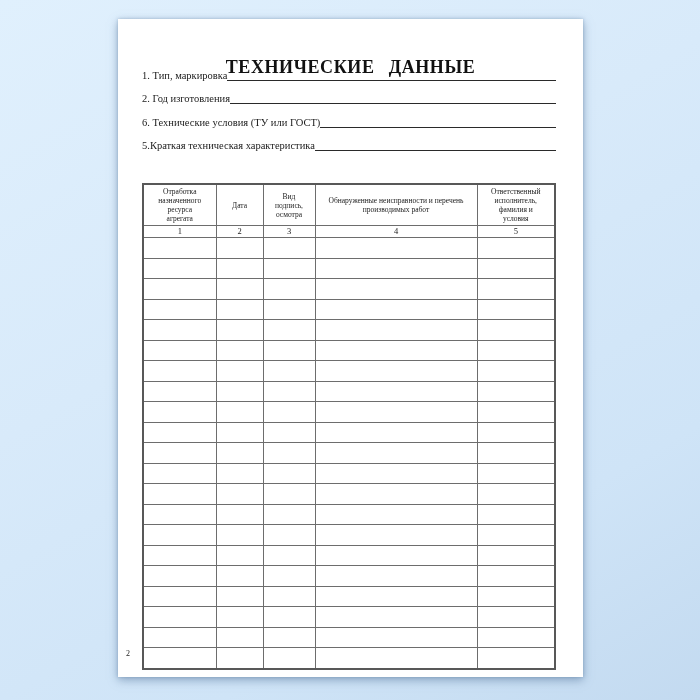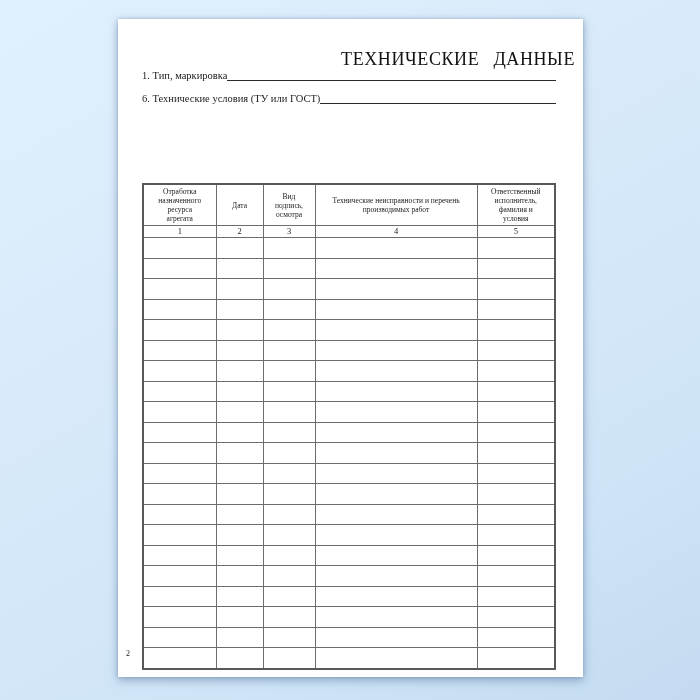--- a/index.html
+++ b/index.html
@@ -17,24 +17,24 @@
     position: absolute;
     left: 118px; top: 19px;
     width: 465px; height: 658px;
     background: #ffffff;
     box-shadow: 0 3px 9px rgba(92,124,160,0.60), 0 0 3px rgba(92,124,160,0.40);
     color: #1b1b1b;
   }
   .title {
     position: absolute;
     top: 22px; left: 0; right: 0;
-    margin: 8px;
-    text-align: right;
+    margin: 16px;
+    text-align: center;
     font-size: 18px;
-    font-weight: normal;
+    font-weight: bold;
     letter-spacing: 0.6px;
     word-spacing: 9px;
     color: #111;
   }
   .fields {
     position: absolute;
     left: 24px; right: 27px; top: 39px;
   }
   .field {
     display: flex;
@@ -98,39 +98,47 @@
   <div class="page">
 
     <h1 class="title">ТЕХНИЧЕСКИЕ ДАННЫЕ</h1>
 
     <div class="fields">
       <div class="field">
         <span class="field-label">1. Тип, маркировка</span>
         <span class="field-line"></span>
       </div>
       <div class="field">
+        <span class="field-label">2. Год изготовления</span>
+        <span class="field-line"></span>
+      </div>
+      <div class="field">
         <span class="field-label">6. Технические условия (ТУ или ГОСТ)</span>
+        <span class="field-line"></span>
+      </div>
+      <div class="field">
+        <span class="field-label">5.Краткая техническая характеристика</span>
         <span class="field-line"></span>
       </div>
     </div>
 
     <table class="data-table">
       <colgroup id="table-cols">
           <col style="width: 73px;">
           <col style="width: 47px;">
           <col style="width: 52px;">
           <col style="width: 162px;">
           <col style="width: 78px;">
         </colgroup>
       <thead>
         <tr id="header-row">
             <th>Отработка назначенного ресурса агрегата</th>
             <th>Дата</th>
             <th>Вид подпись, осмотра</th>
-            <th>Технические неисправности и перечень производимых работ</th>
+            <th>Обнаруженные неисправности и перечень производимых работ</th>
             <th>Ответственный исполнитель, фамилия и условия</th>
           </tr>
         <tr id="numbers-row" class="numbers-row">
             <td>1</td>
             <td>2</td>
             <td>3</td>
             <td>4</td>
             <td>5</td>
           </tr>
       </thead>

